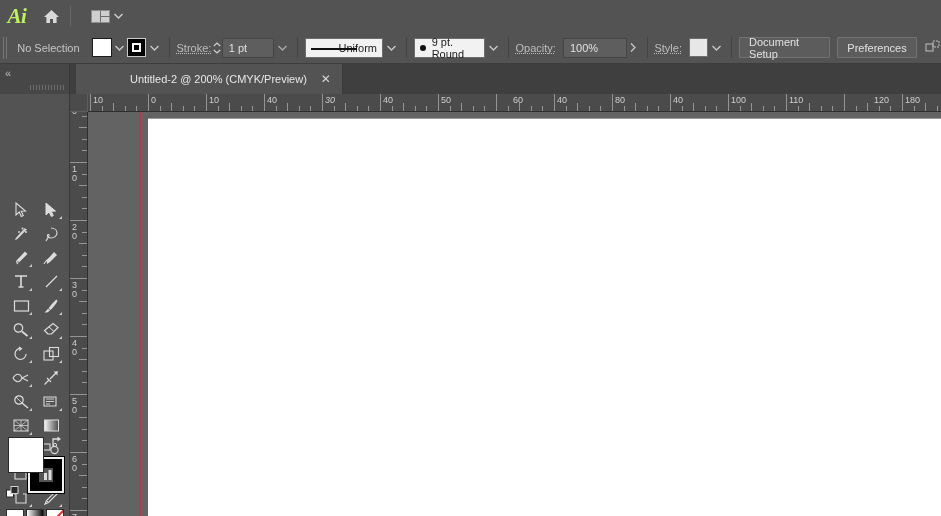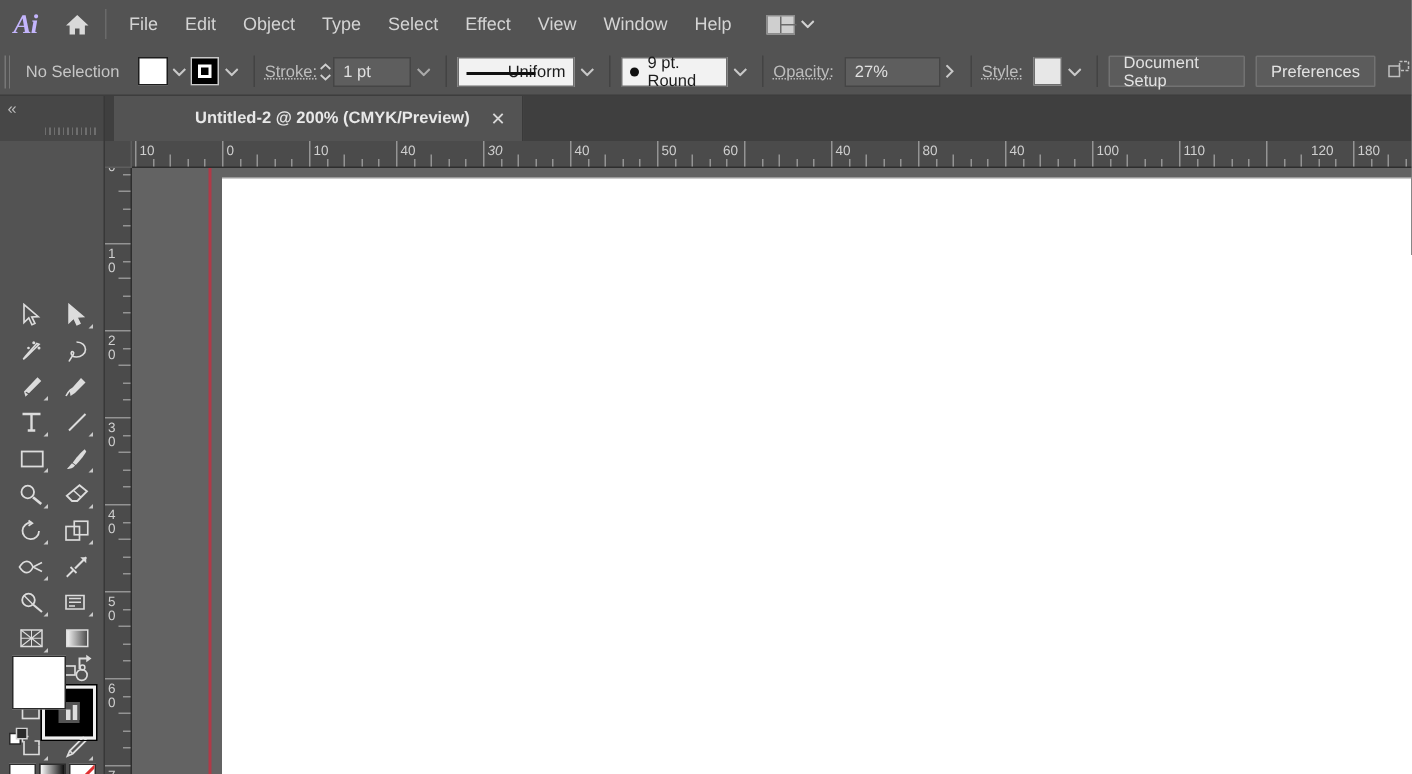--- a/index.html
+++ b/index.html
@@ -13,21 +13,21 @@
   }
   #app { position: relative; width: 941px; height: 516px; }
 
   
   .menubar {
     position: absolute; left: 0; top: 0; width: 941px; height: 32px;
     background: #535353; display: flex; align-items: center;
   }
   .ai-logo {
     width: 34px; height: 32px; display: flex; align-items: center;
-    justify-content: center; color: #c4b5fd; font-size: 18px;
+    justify-content: center; color: #bef264; font-size: 21px;
     font-weight: bold; font-style: italic; letter-spacing: -0.5px;
     font-family: "Liberation Serif", serif;
   }
   .home-btn {
     width: 34px; height: 32px; display: flex; align-items: center;
     justify-content: center; cursor: pointer;
   }
   .menubar-sep {
     width: 1px; height: 20px; background: #6a6a6a; margin: 0 6px 0 2px;
   }
@@ -153,21 +153,21 @@
   .toolstrip-top {
     position: absolute; left: 0; top: 0; width: 70px; height: 30px;
     background: #474747; border-right: 1px solid #383838;
   }
   .doc-tab {
     position: absolute; left: 76px; top: 0; height: 30px; background: #535353;
     display: flex; align-items: center; padding: 0 9px 0 12px;
     border-right: 1px solid #3a3a3a; cursor: pointer;
   }
   .doc-tab-title {
-    font-size: 11px; color: #e8e8e8; font-weight: bold; white-space: nowrap; padding-left: 42px;
+    font-size: 11px; color: #e8e8e8; font-weight: normal; white-space: nowrap; padding-left: 42px;
   }
   .doc-tab-close {
     margin-left: 12px; width: 14px; height: 14px; display: flex;
     align-items: center; justify-content: center; color: #d8d8d8;
     font-size: 12px; cursor: pointer; font-family: "Liberation Sans", sans-serif;
   }
 
   
   .toolbar {
     position: absolute; left: 0; top: 94px; width: 70px; height: 422px;
@@ -274,31 +274,20 @@
 <div id="app">
 
   <div class="menubar">
     <div class="ai-logo">Ai</div>
     <div class="home-btn">
       <svg width="17" height="15" viewBox="0 0 17 15">
         <path d="M8.5 1 L16 8 L13.6 8 L13.6 14 L10 14 L10 10 L7 10 L7 14 L3.4 14 L3.4 8 L1 8 Z" fill="#d9d9d9"></path>
       </svg>
     </div>
     <div class="menubar-sep"></div>
-    <div class="menu-items">
-      <div class="menu-item">File</div>
-      <div class="menu-item">Edit</div>
-      <div class="menu-item">Object</div>
-      <div class="menu-item">Type</div>
-      <div class="menu-item">Select</div>
-      <div class="menu-item">Effect</div>
-      <div class="menu-item">View</div>
-      <div class="menu-item">Window</div>
-      <div class="menu-item">Help</div>
-    </div>
     <div class="arrange-box">
       <div class="arrange-icon"></div>
       <svg width="9" height="6" viewBox="0 0 9 6">
         <path d="M0.5 1 L4.5 5 L8.5 1" stroke="#d0d0d0" stroke-width="1.4" fill="none"></path>
       </svg>
     </div>
   </div>
 
   <div class="controlbar">
     <div class="grip"></div>
@@ -358,21 +347,21 @@
     </div>
     <div class="caret">
       <svg width="9" height="6" viewBox="0 0 9 6">
           <path d="M0.5 1 L4.5 5 L8.5 1" stroke="#c8c8c8" stroke-width="1.4" fill="none"></path>
         </svg>
     </div>
 
     <div class="vsep"></div>
 
     <div class="ctl-label ctl-label-u" style="margin-right:7px">Opacity:</div>
-    <div class="field opacity-field">27%</div>
+    <div class="field opacity-field">100%</div>
     <div class="chev-right">
       <svg width="6" height="9" viewBox="0 0 6 9">
           <path d="M1 0.5 L5 4.5 L1 8.5" stroke="#c8c8c8" stroke-width="1.3" fill="none"></path>
         </svg>
     </div>
 
     <div class="vsep"></div>
 
     <div class="ctl-label ctl-label-u" style="margin-right:7px">Style:</div>
     <div class="style-swatch"></div>
@@ -679,21 +668,21 @@
       <div class="rt rt-mid" style="left: 315.2px;"></div>
       <div class="rt rt-min" style="left: 326.8px;"></div>
       <div class="rt rt-min" style="left: 338.4px;"></div>
       <div class="rt rt-maj" style="left: 350px;"></div>
       <div class="rlabel" style="left: 353px;">50</div>
       <div class="rt rt-min" style="left: 361.6px;"></div>
       <div class="rt rt-mid" style="left: 373.2px;"></div>
       <div class="rt rt-min" style="left: 384.8px;"></div>
       <div class="rt rt-min" style="left: 396.4px;"></div>
       <div class="rt rt-maj" style="left: 408px;"></div>
-      <div class="rlabel" style="left: 394px;">60</div>
+      <div class="rlabel" style="left: 425px;">60</div>
       <div class="rt rt-min" style="left: 419.6px;"></div>
       <div class="rt rt-mid" style="left: 431.2px;"></div>
       <div class="rt rt-min" style="left: 442.8px;"></div>
       <div class="rt rt-min" style="left: 454.4px;"></div>
       <div class="rt rt-maj" style="left: 466px;"></div>
       <div class="rlabel" style="left: 469px;">40</div>
       <div class="rt rt-min" style="left: 477.6px;"></div>
       <div class="rt rt-mid" style="left: 489.2px;"></div>
       <div class="rt rt-min" style="left: 500.8px;"></div>
       <div class="rt rt-min" style="left: 512.4px;"></div>

